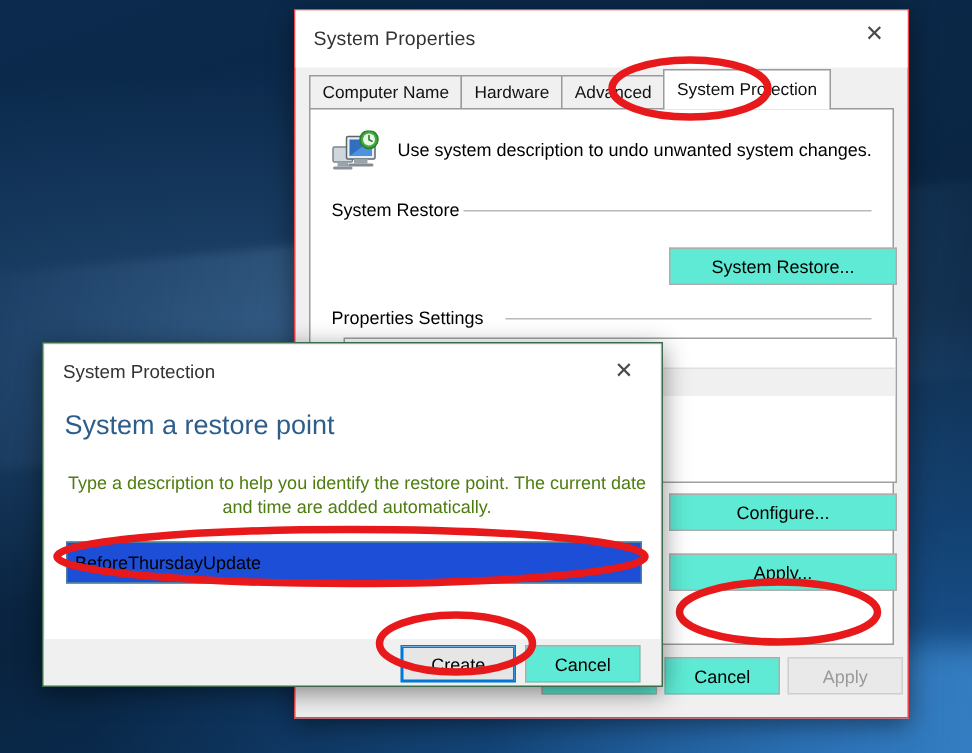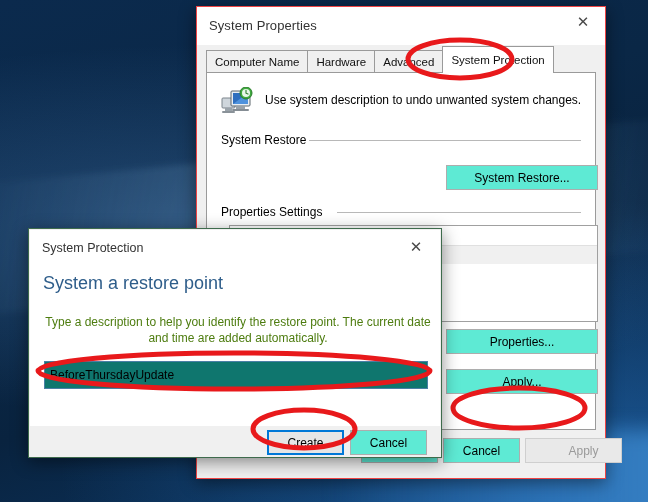--- a/index.html
+++ b/index.html
@@ -83,21 +83,21 @@
   .groupline{position:absolute;height:1px;background:#b8b8b8;}
 
   .para{position:absolute;font-size:12px;color:#000;line-height:15px;}
 
   .btn{
     position:absolute;background:#5eead4;border:1px solid #adadad;
     font-size:12px;color:#000;text-align:center;
     display:flex;align-items:center;justify-content:center;
     font-family:"Liberation Sans", sans-serif;
   }
-  .btn.disabled{color:#9a9a9a;background:#e9e9e9;border-color:#cfcfcf;padding-left:20px;}
+  .btn.disabled{color:#9a9a9a;background:#e9e9e9;border-color:#cfcfcf;}
   .btn.default{border:1px solid #0078d7;box-shadow:inset 0 0 0 1px #0078d7;background:#e6e6e6;}
 
   .listbox{
     position:absolute;background:#fff;border:1px solid #a0a0a0;
     overflow:hidden;
   }
   .lb-head{
     height:19px;border-bottom:1px solid #e0e0e0;position:relative;background:#fff;
   }
   .lb-head span{position:absolute;left:6px;top:3px;font-size:11.5px;color:#111;}
@@ -120,21 +120,21 @@
   #sysprot .bigttl{
     position:absolute;left:13px;top:43px;font-size:18px;color:#2e5d8a;
     font-family:"Liberation Sans", sans-serif;
   }
   #sysprot .desc{
     position:absolute;left:13px;top:84px;width:390px;
     font-size:12px;color:#4d7c0f;line-height:16px;text-align:center;
   }
   #sysprot .inputwrap{
     position:absolute;left:14px;top:131px;width:382px;height:26px;
-    background:#0f766e;border:1px solid #4a7fa5;
+    background:#1d4ed8;border:1px solid #4a7fa5;
   }
   #sysprot input{
     width:100%;height:100%;border:0;outline:none;background:transparent;
     font-size:12px;color:#000;padding:0 5px;box-sizing:border-box;
     font-family:"Liberation Sans", sans-serif;
   }
   #sysprot .dlgfoot{
     position:absolute;left:1px;right:1px;bottom:1px;top:197px;background:#f0f0f0;
   }
 
@@ -200,21 +200,21 @@
     <div class="listbox" style="left:22px;top:152px;width:367px;height:95px;">
       <div class="lb-head">
         <span>Protection</span>
       </div>
       <div class="lb-row">
         <span>On</span>
       </div>
     </div>
 
     <div class="para" style="left:22px;top:260px;width:205px;">e.</div>
-    <div class="btn" style="left:239px;top:256px;width:150px;height:23px;">Properties...</div>
+    <div class="btn" style="left:239px;top:256px;width:150px;height:23px;">Configure...</div>
 
     <div class="para" style="left:22px;top:301px;width:205px;">tha</div>
     <div class="btn" style="left:239px;top:296px;width:150px;height:23px;">Apply...</div>
   </div>
 
   <div class="bottombar">
     <div class="btn" style="left:164px;top:8px;width:75px;height:23px;">OK</div>
     <div class="btn" style="left:246px;top:8px;width:75px;height:23px;">Cancel</div>
     <div class="btn disabled" style="left:328px;top:8px;width:75px;height:23px;">Apply</div>
   </div>

